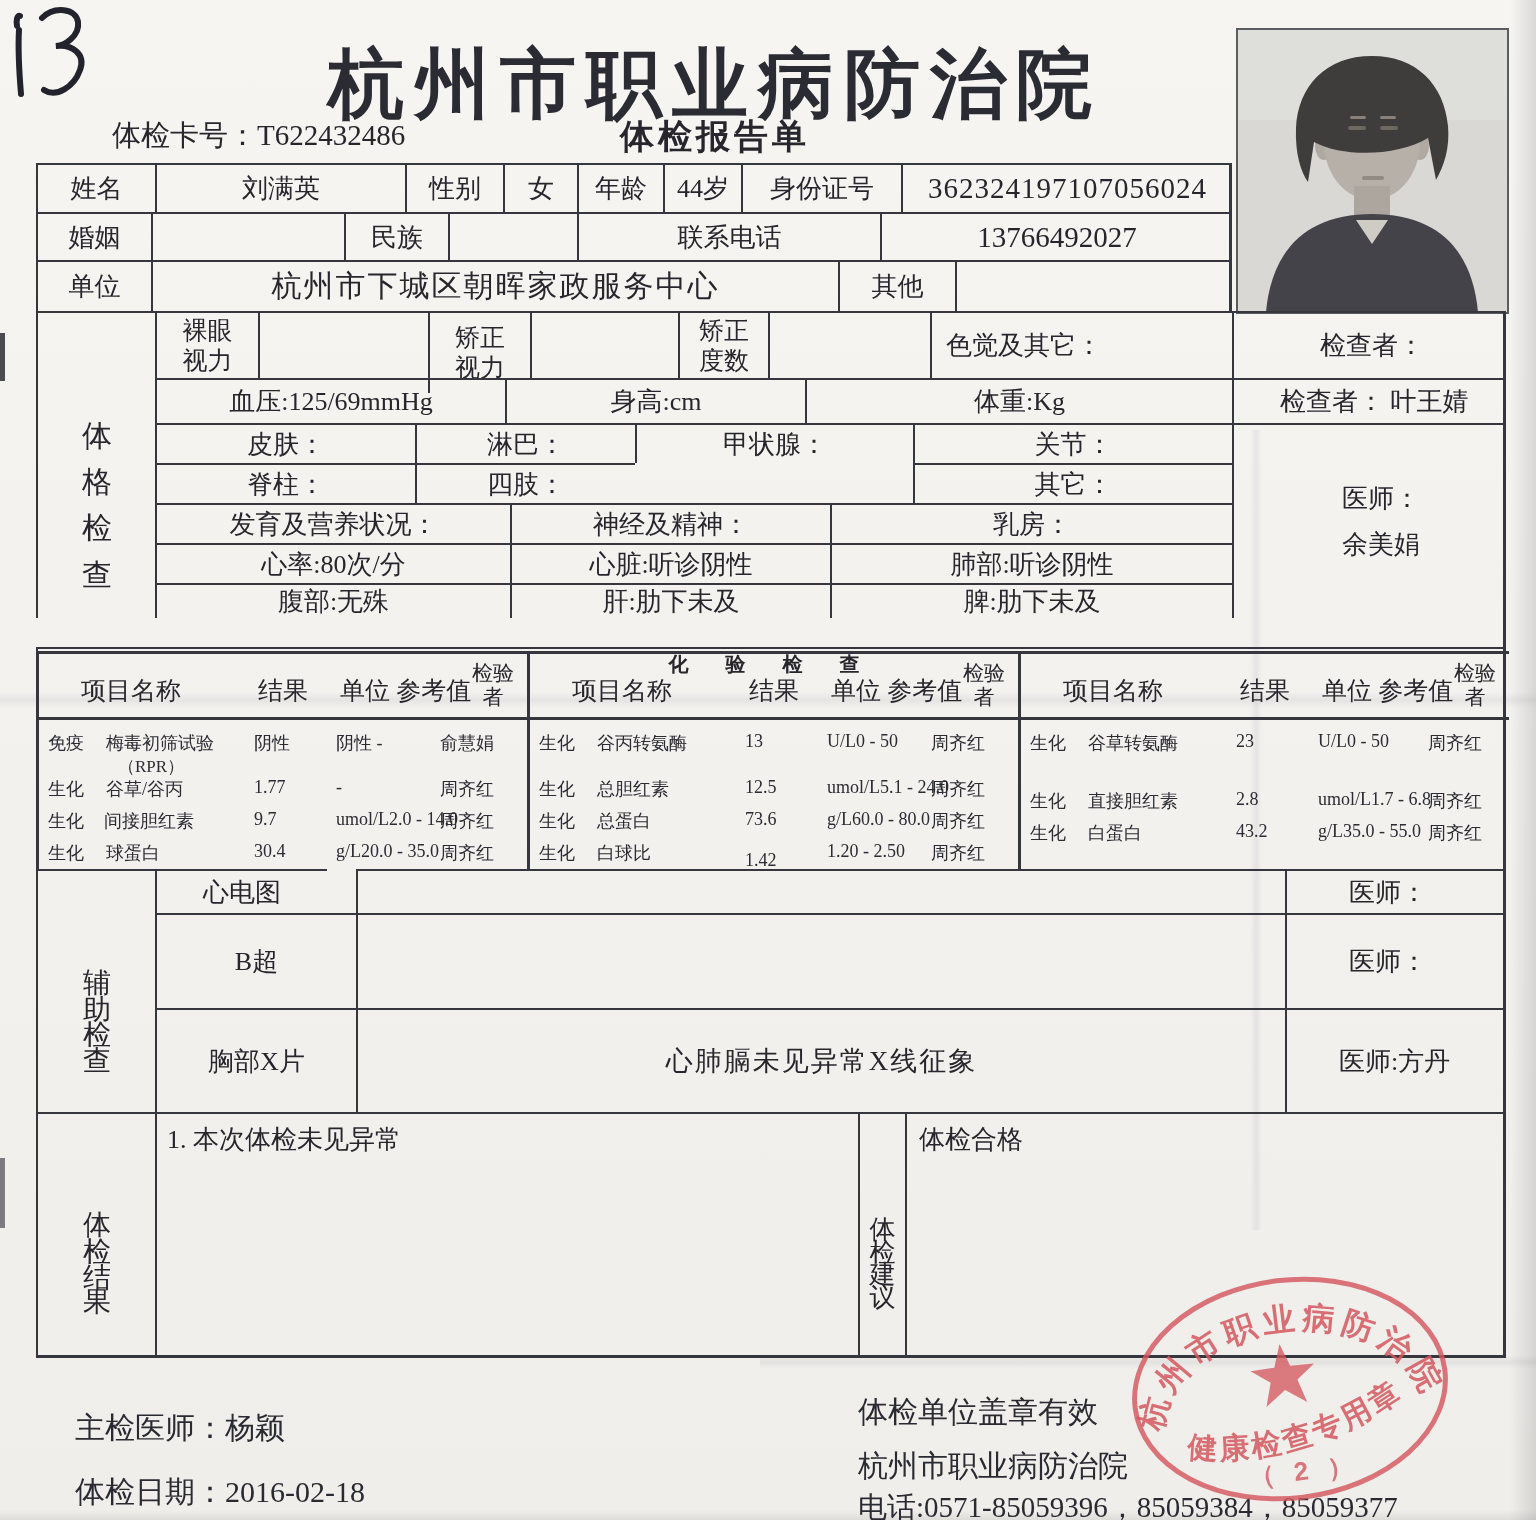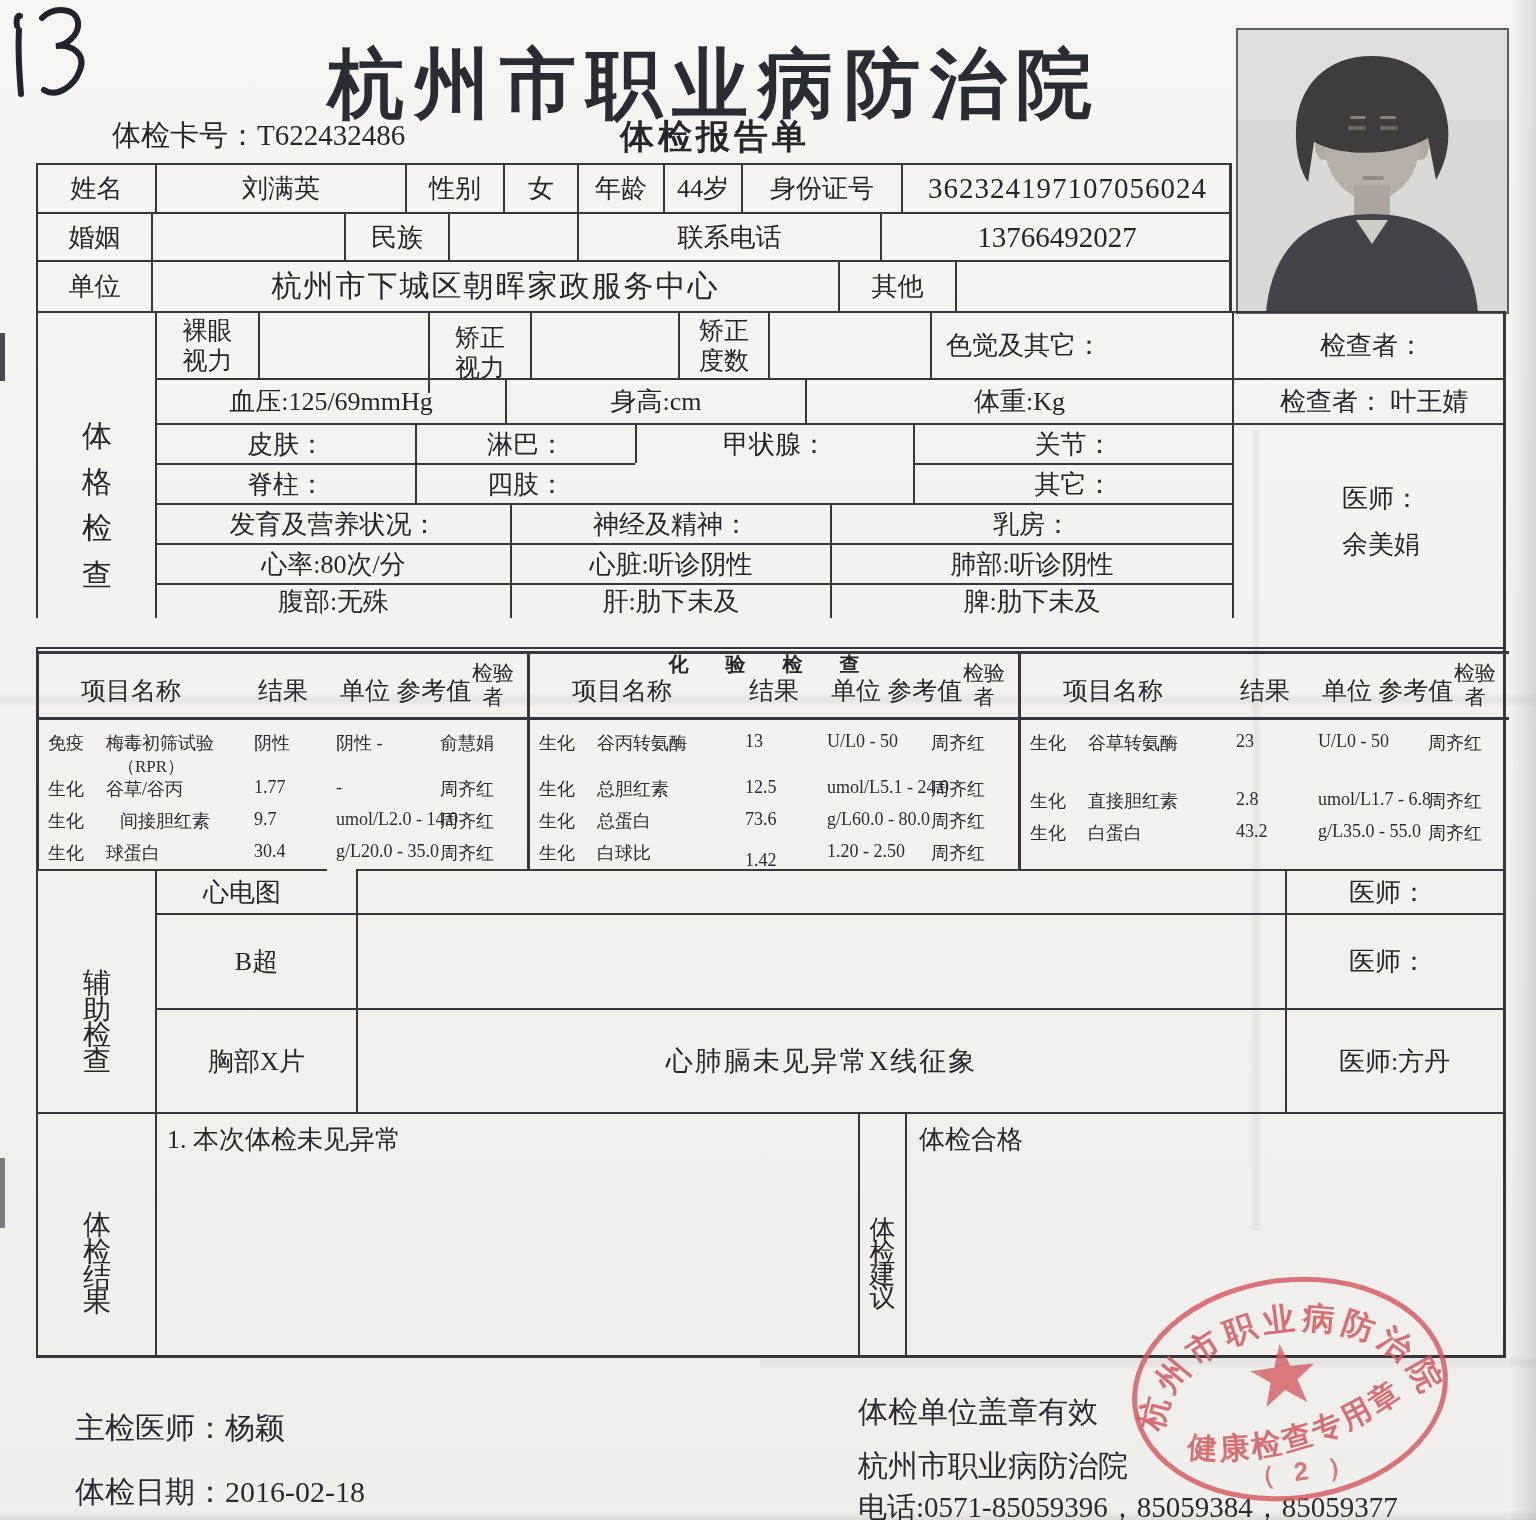--- a/index.html
+++ b/index.html
@@ -157,21 +157,21 @@
   <div class="lc" style="left:336px;top:731px;">阴性 -</div>
   <div class="lc" style="left:440px;top:731px;">俞慧娟</div>
 
   <div class="lc" style="left:48px;top:777px;">生化</div>
   <div class="lc" style="left:106px;top:777px;">谷草/谷丙</div>
   <div class="lc" style="left:254px;top:777px;">1.77</div>
   <div class="lc" style="left:336px;top:777px;">-</div>
   <div class="lc" style="left:440px;top:777px;">周齐红</div>
 
   <div class="lc" style="left:48px;top:809px;">生化</div>
-  <div class="lc" style="left:120px;top:809px;">间接胆红素</div>
+  <div class="lc" style="left:104px;top:809px;">间接胆红素</div>
   <div class="lc" style="left:254px;top:809px;">9.7</div>
   <div class="lc" style="left:336px;top:809px;">umol/L2.0 - 14.0</div>
   <div class="lc" style="left:440px;top:809px;">周齐红</div>
 
   <div class="lc" style="left:48px;top:841px;">生化</div>
   <div class="lc" style="left:106px;top:841px;">球蛋白</div>
   <div class="lc" style="left:254px;top:841px;">30.4</div>
   <div class="lc" style="left:336px;top:841px;">g/L20.0 - 35.0</div>
   <div class="lc" style="left:440px;top:841px;">周齐红</div>
 

